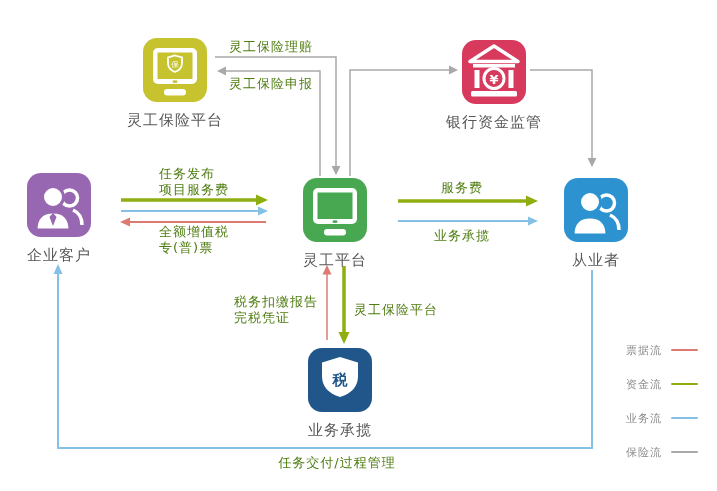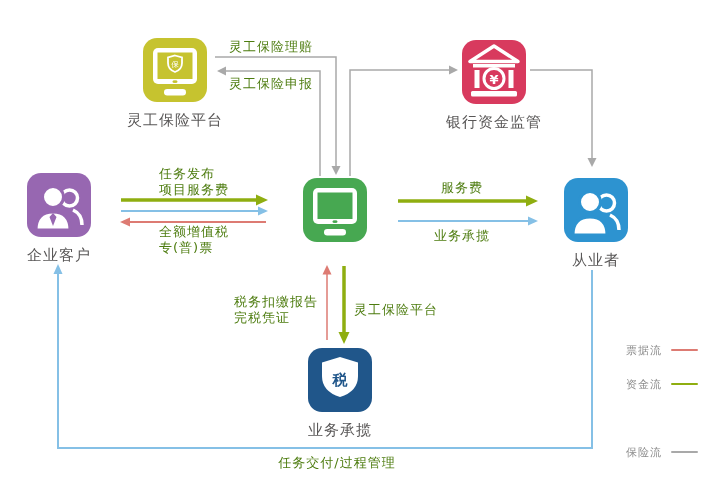--- a/index.html
+++ b/index.html
@@ -128,20 +128,21 @@
 
   <div class="node" id="node-platform">
     <div class="icon" style="background-color: rgb(71, 168, 81);">
       <svg width="64" height="64" viewBox="0 0 64 64">
         <rect x="10" y="10" width="44" height="36" rx="5" fill="#ffffff"></rect>
         <rect x="14.5" y="14.5" width="35" height="26.5" fill="#47a851"></rect>
         <ellipse cx="32" cy="43.7" rx="2.6" ry="1.4" fill="#47a851"></ellipse>
         <rect x="21" y="51" width="22" height="6.5" rx="3.2" fill="#ffffff"></rect>
       </svg>
     </div>
+    <div class="nlabel">灵工平台</div>
   </div>
 
   <div class="node" id="node-worker">
     <div class="icon" style="background-color: rgb(45, 147, 208);">
       <svg width="64" height="64" viewBox="0 0 64 64">
         <circle cx="42.5" cy="25" r="8" fill="none" stroke="#ffffff" stroke-width="3.5"></circle>
         <path d="M46 37 Q55 41 55 52" fill="none" stroke="#ffffff" stroke-width="3.5"></path>
         <circle cx="26" cy="24" r="10.5" fill="#ffffff" stroke-width="3" stroke="#2d93d0"></circle>
         <path d="M9 57 Q9 39 26 39 Q43 39 43 57 Z" fill="#ffffff" stroke-width="3" stroke="#2d93d0"></path>
       </svg>
@@ -179,18 +180,22 @@
   <div class="elabel" id="lbl-delivery">任务交付/过程管理</div>
 
   <div class="legend-row" id="legend-invoice">
     <span>票据流</span>
     <span class="legend-line" style="background-color: rgb(221, 123, 115);"></span>
   </div>
   <div class="legend-row" id="legend-fund">
     <span>资金流</span>
     <span class="legend-line" style="background-color: rgb(143, 174, 16);"></span>
   </div>
+  <div class="legend-row" id="legend-business">
+    <span>业务流</span>
+    <span class="legend-line" style="background-color: rgb(133, 192, 230);"></span>
+  </div>
   <div class="legend-row" id="legend-insurance">
     <span>保险流</span>
     <span class="legend-line" style="background-color: rgb(169, 169, 169);"></span>
   </div>
 
 </div>
 
 </body></html>

